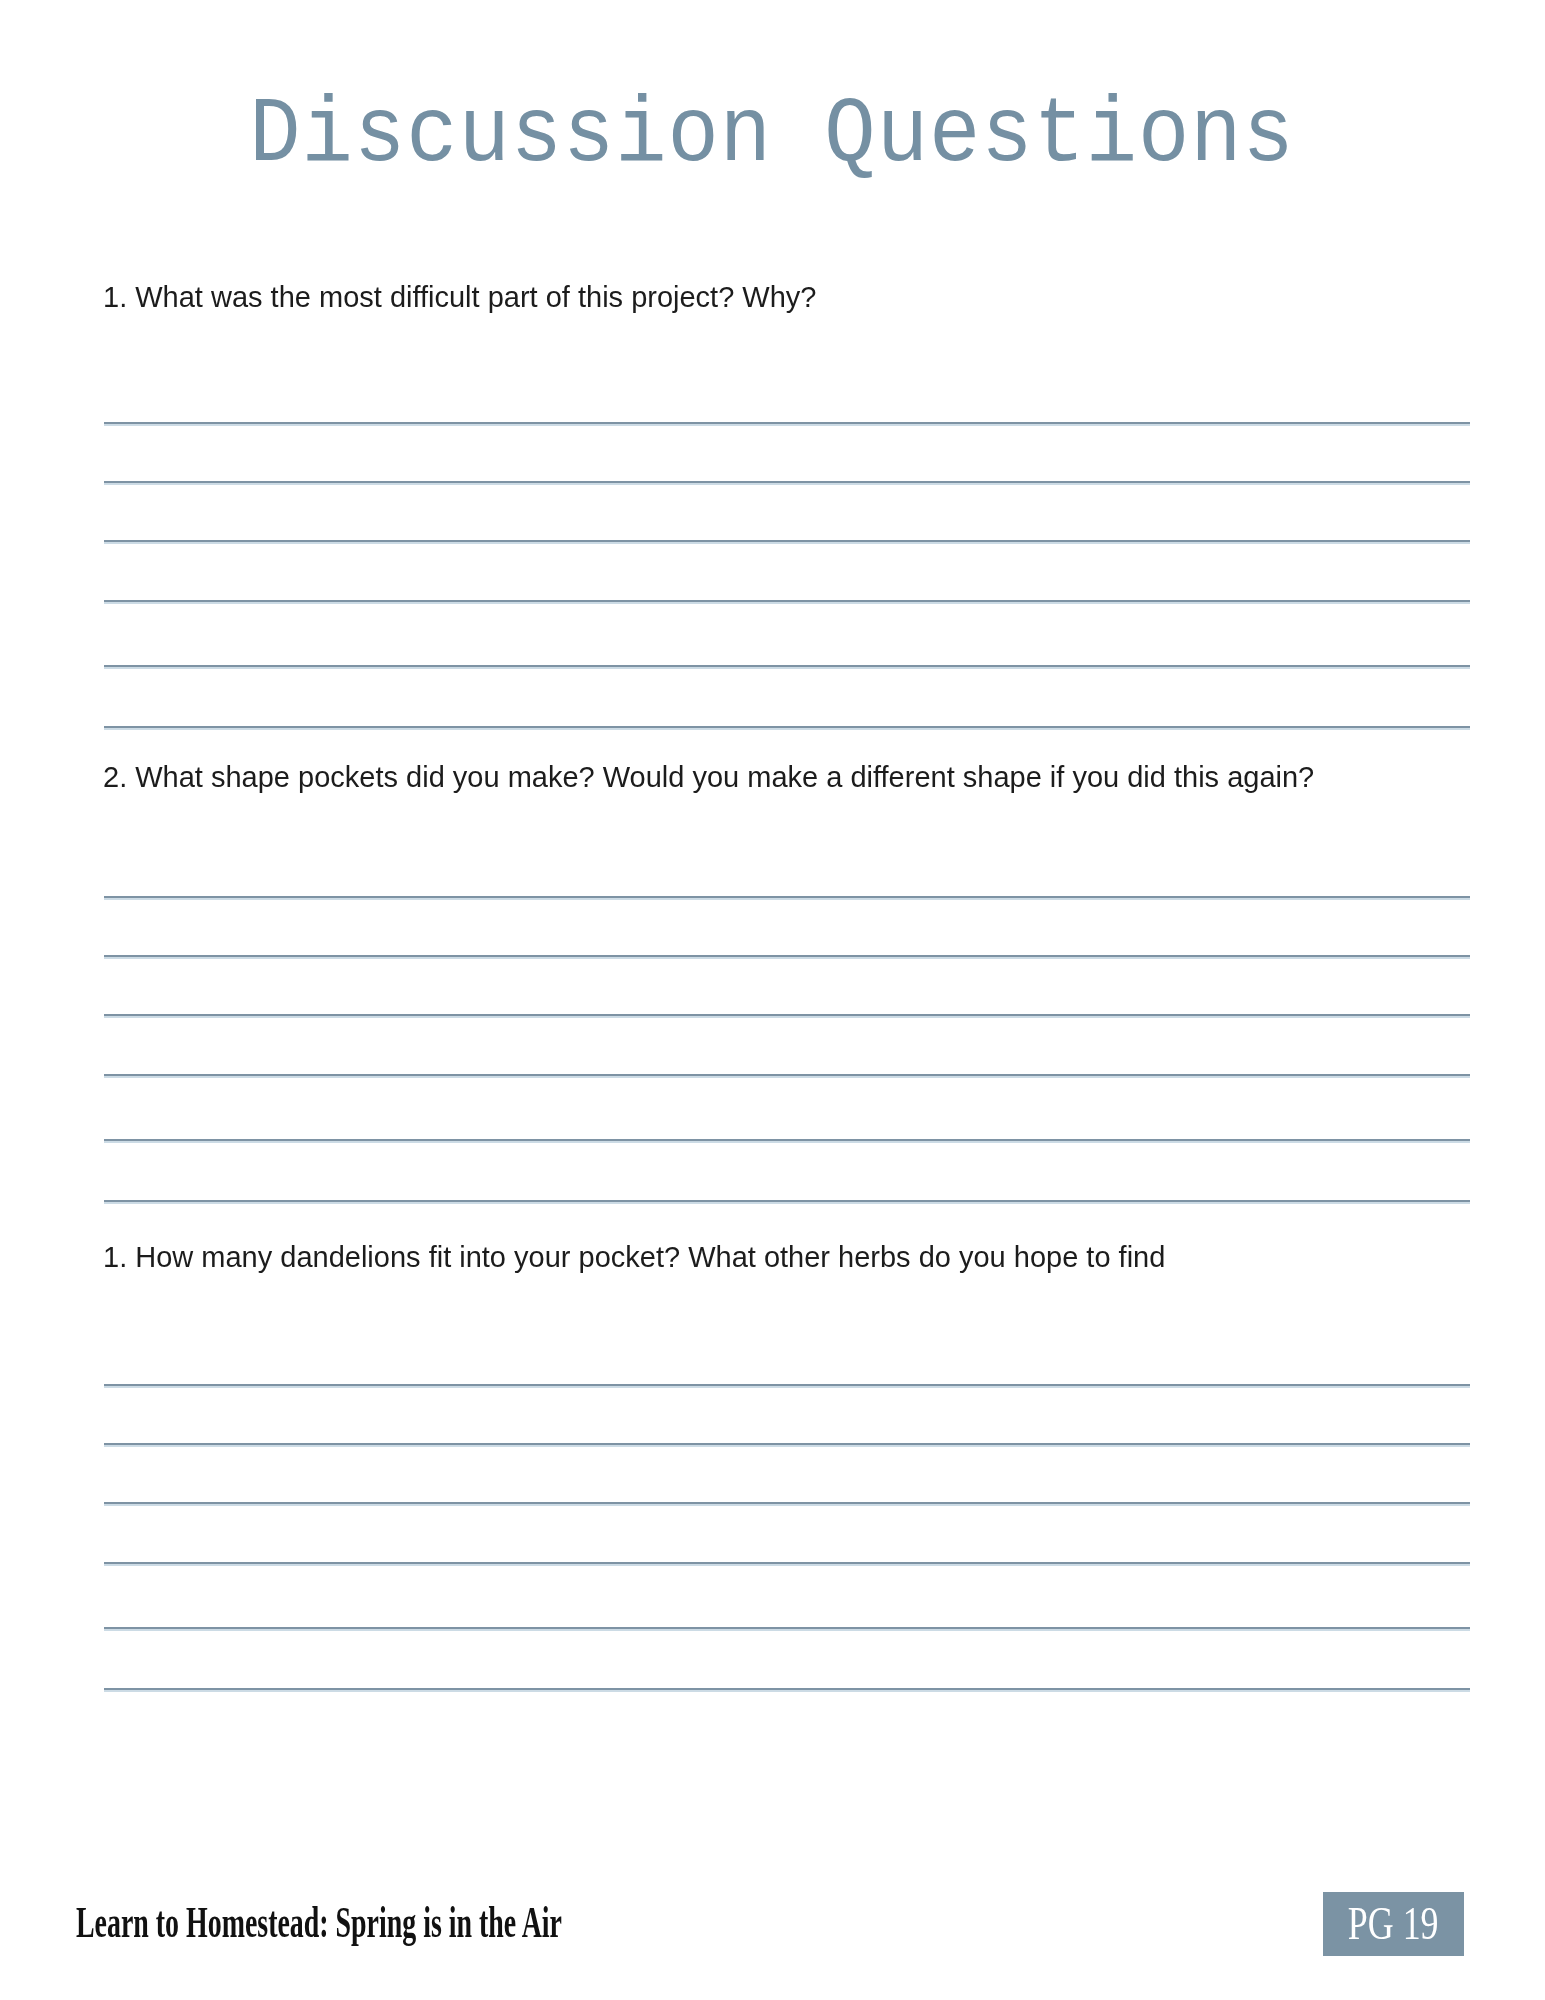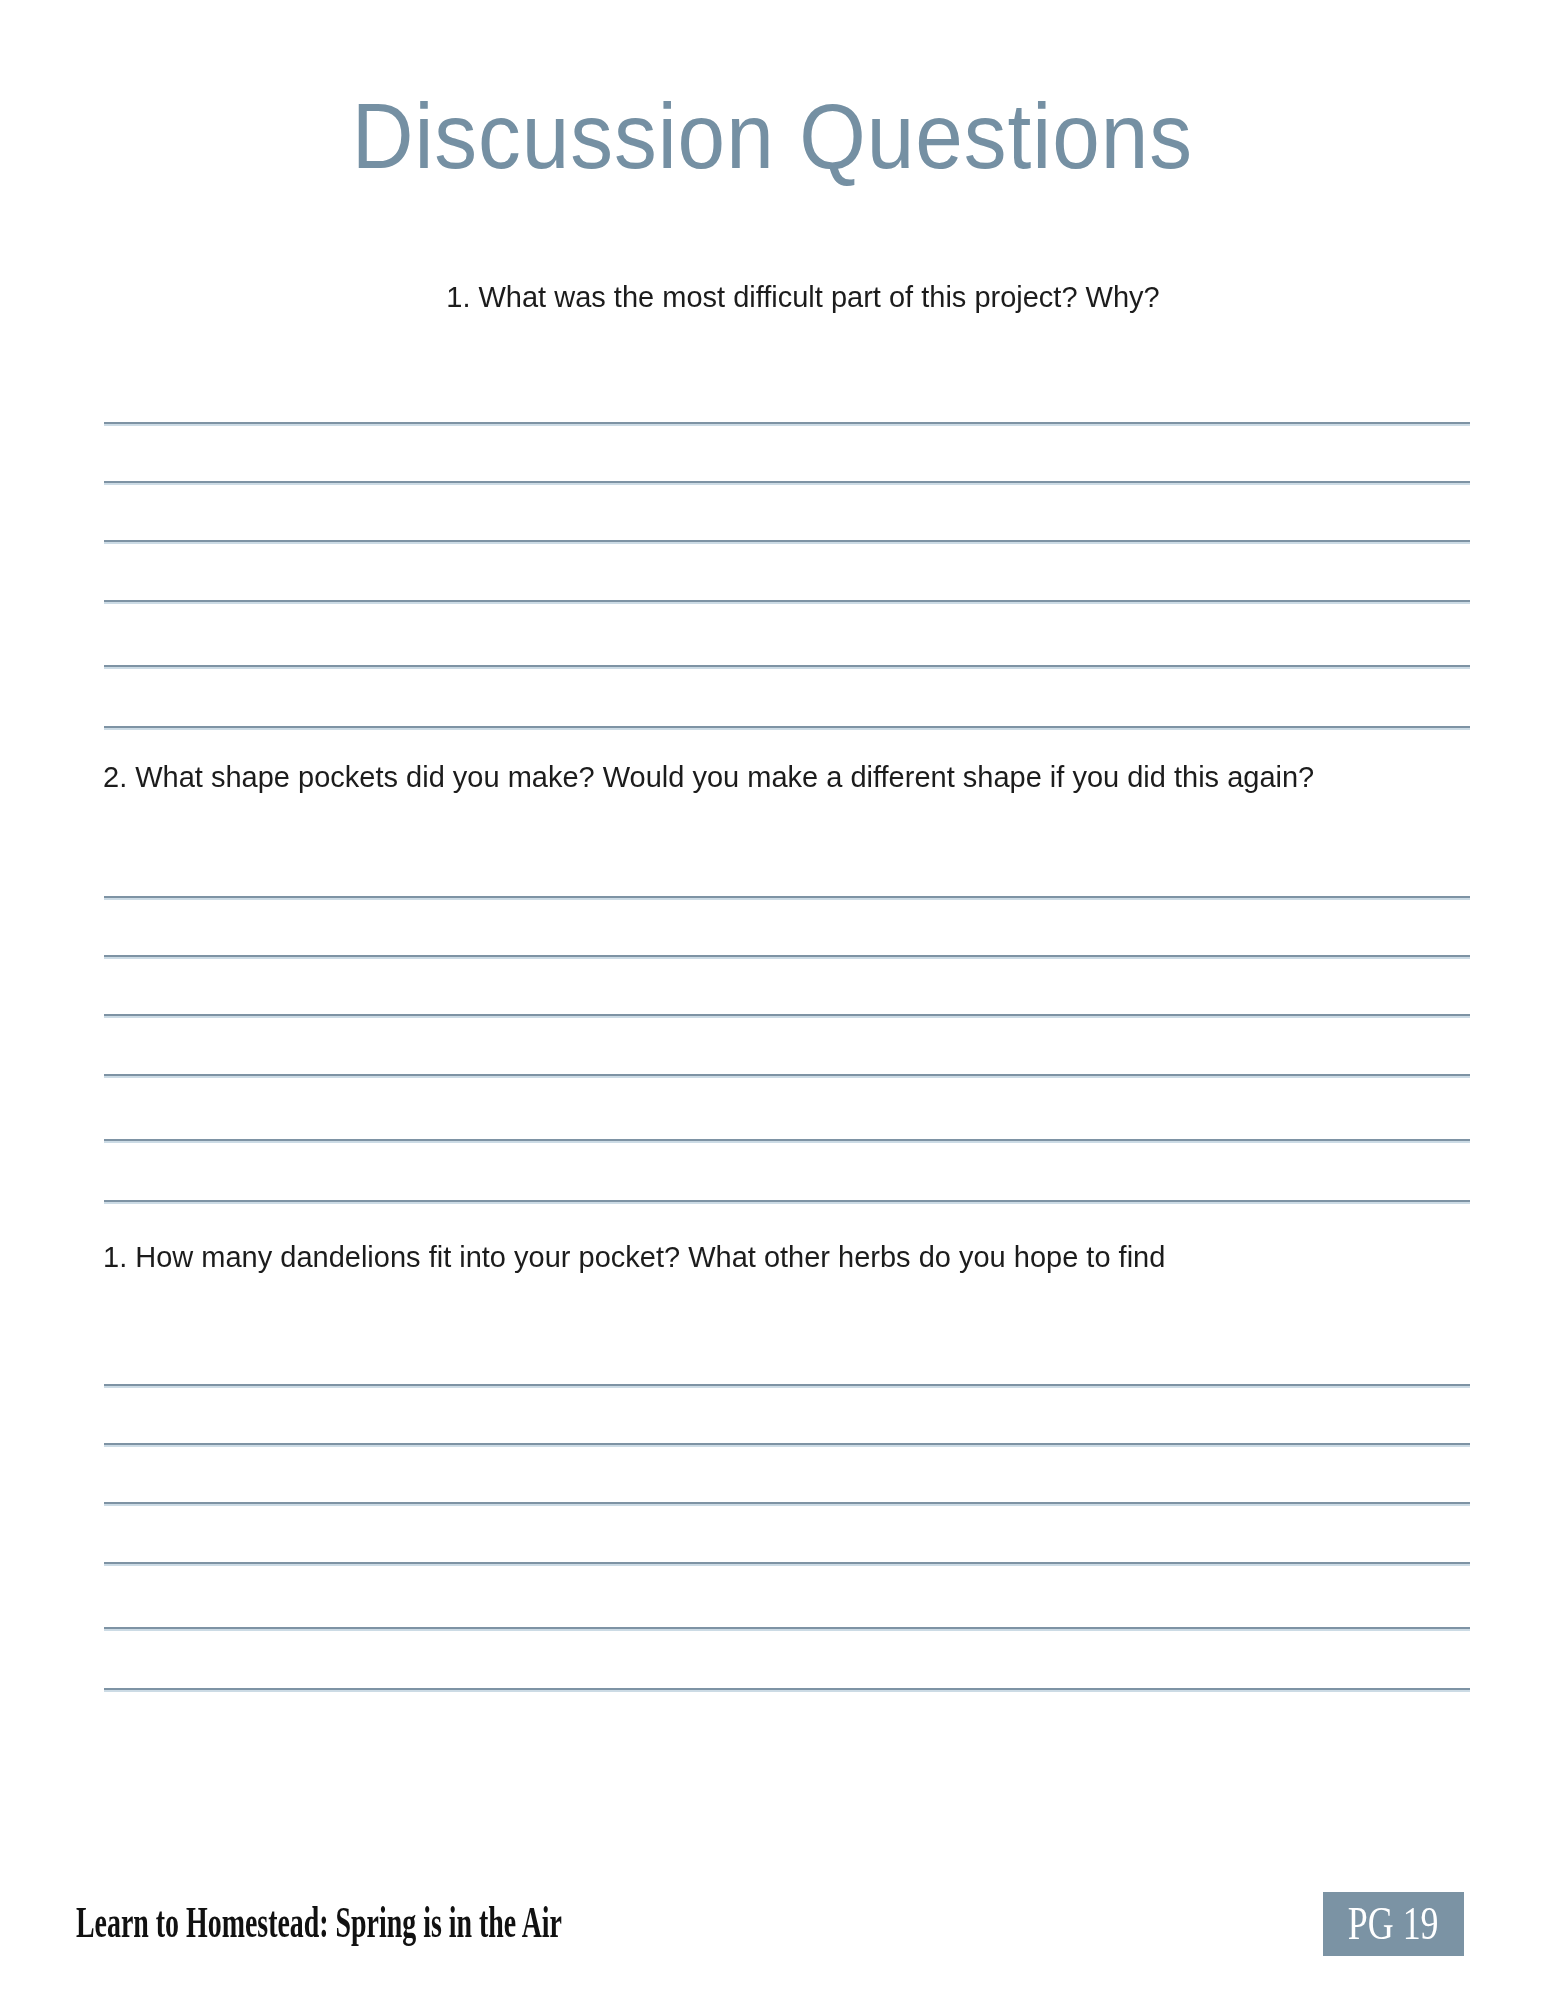--- a/index.html
+++ b/index.html
@@ -21,21 +21,21 @@
     background: var(--color-page-bg);
     overflow: hidden;
     font-family: "Liberation Sans", sans-serif;
   }
   .title {
     position: absolute;
     top: 90px;
     left: 0;
     width: 1545px;
     text-align: center;
-    font-family: Liberation Sans, sans-serif;
+    font-family: Liberation Mono, monospace;
     font-weight: 400;
     font-size: 92px;
     line-height: 1;
     color: var(--color-title);
     white-space: nowrap;
   }
   .title .squeeze {
     display: inline-block;
     transform: scaleX(0.93);
     transform-origin: center;
@@ -44,21 +44,21 @@
   .question {
     position: absolute;
     left: 103px;
     width: 1400px;
     font-size: 29px;
     line-height: 1.2;
     color: var(--color-question-text);
     letter-spacing: 0px;
     white-space: nowrap;
   }
-  .question-1 { top: 280px; text-align: center; }
+  .question-1 { top: 280px; }
   .question-2 { top: 760px; }
   .question-3 { top: 1240px; }
   .lines-group {
     position: absolute;
     left: 104px;
     width: 1366px;
     height: 310px;
   }
   .lines-group-1 { top: 422px; }
   .lines-group-2 { top: 896px; }

